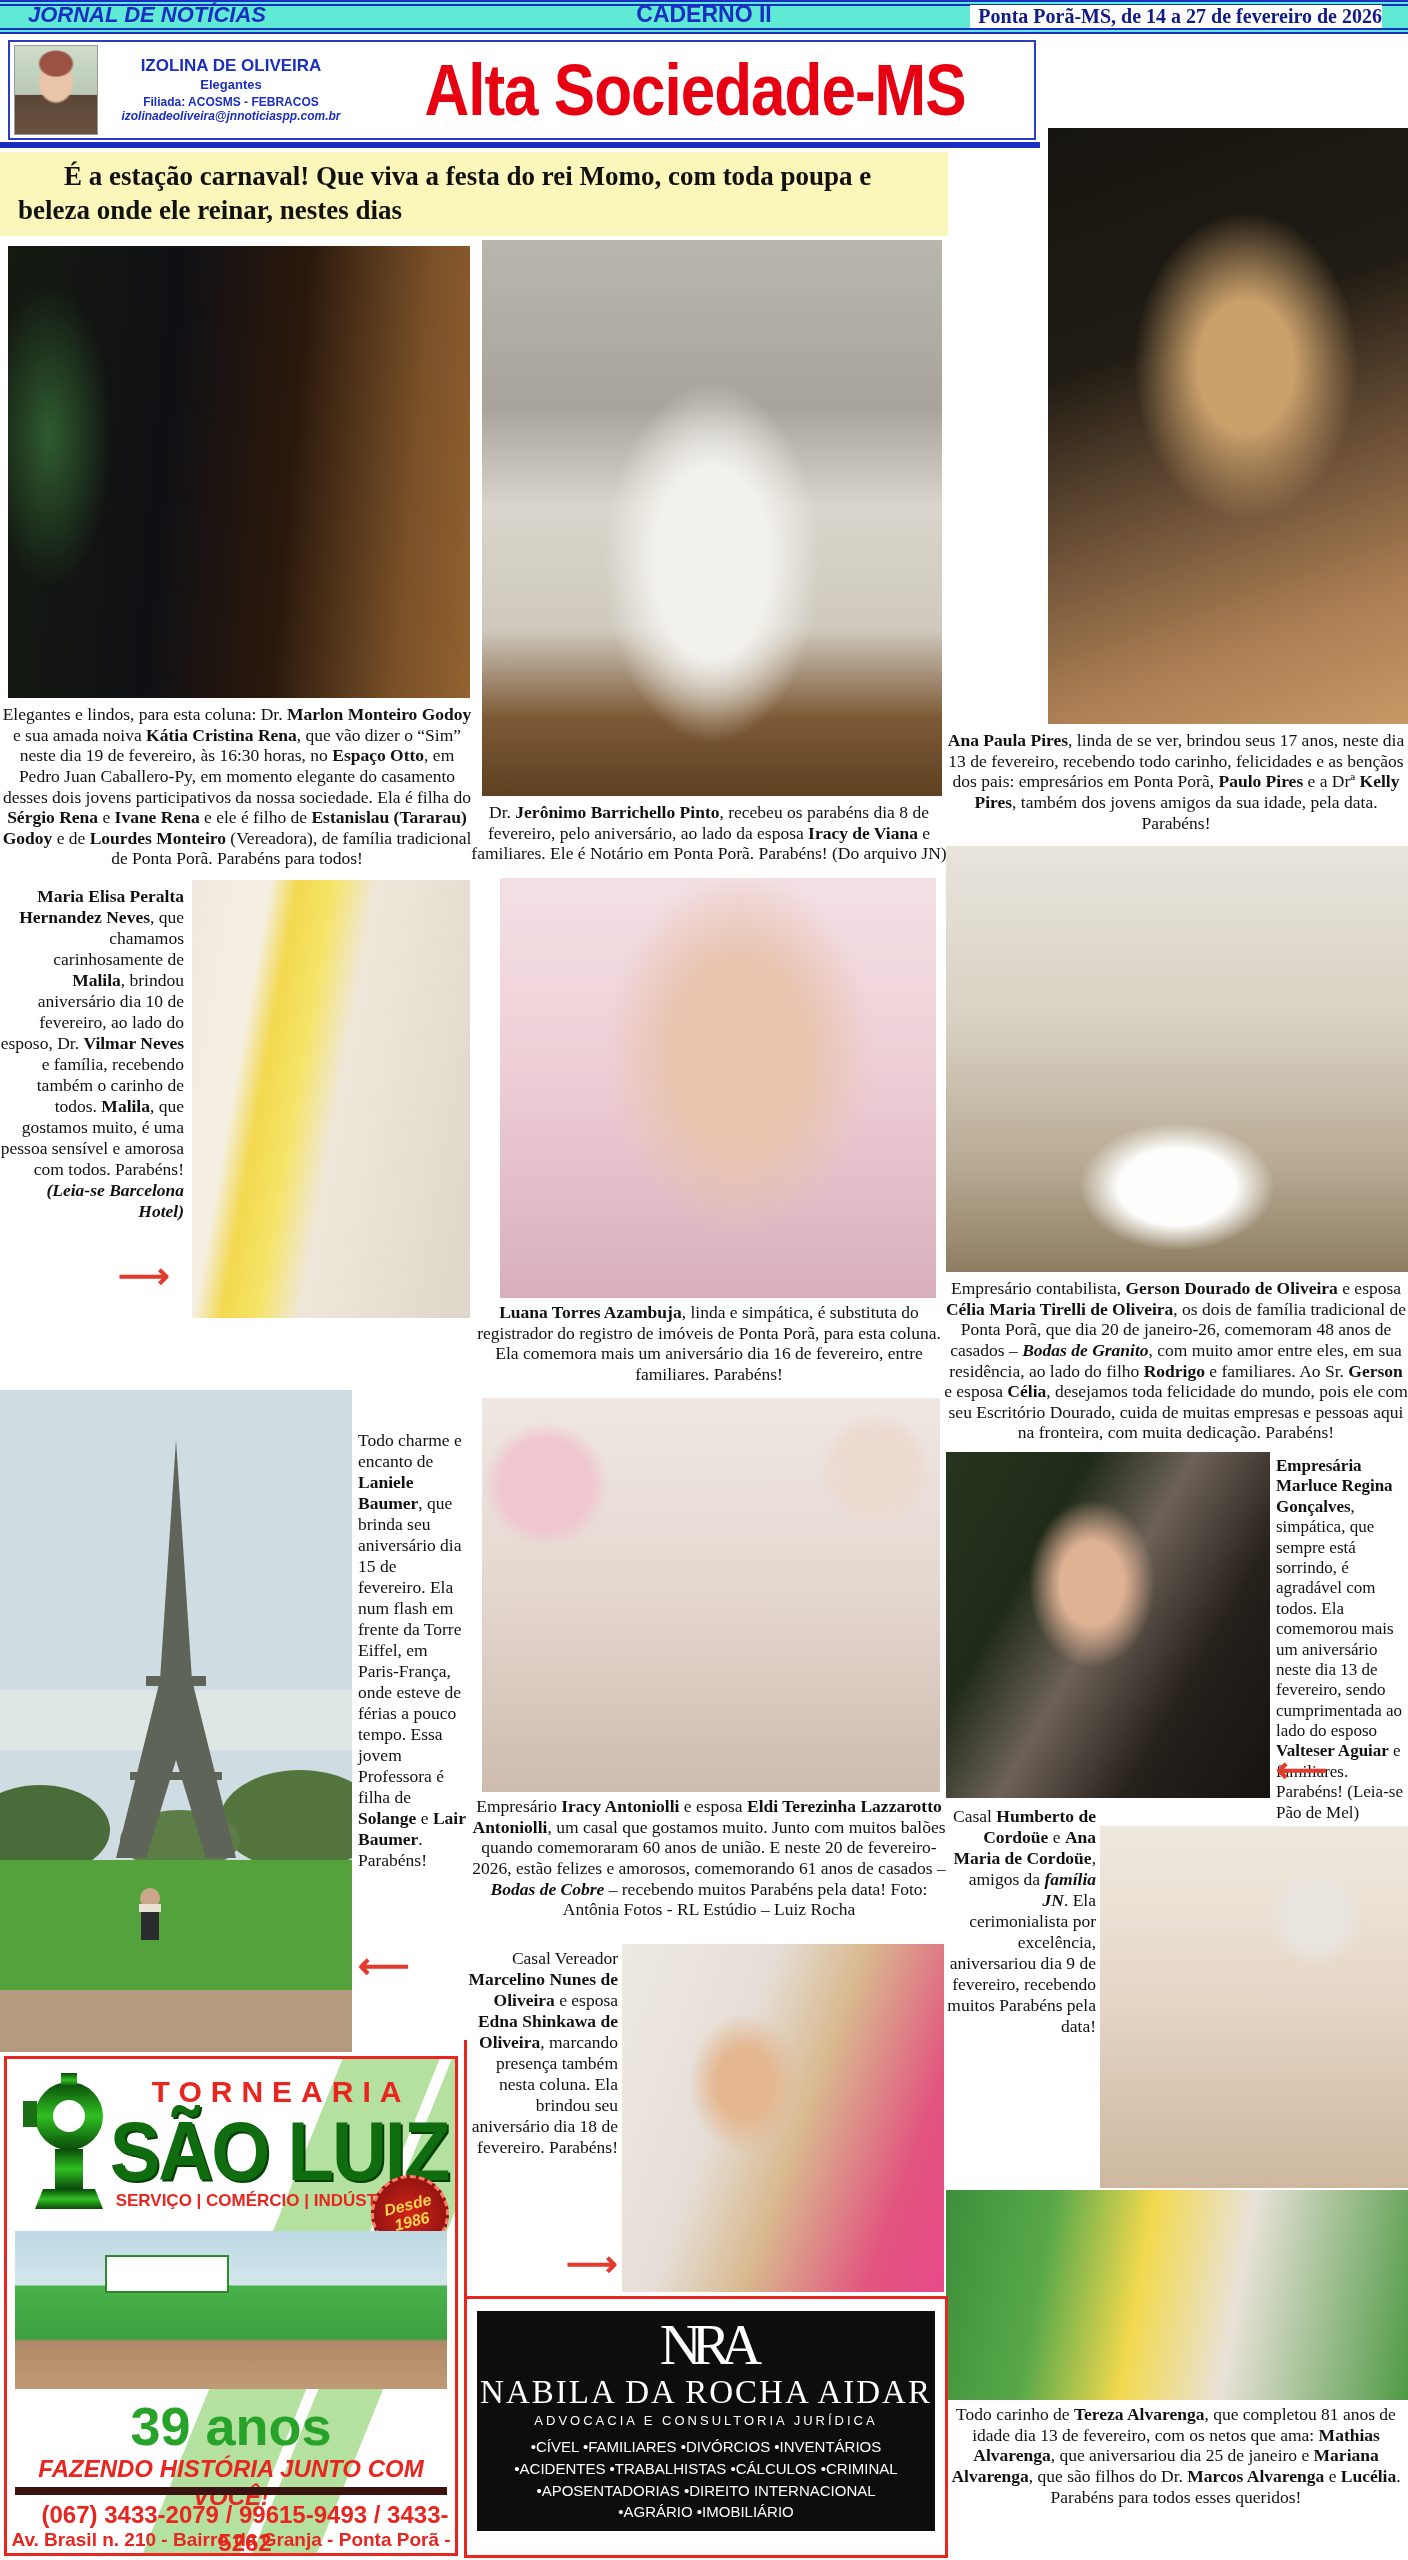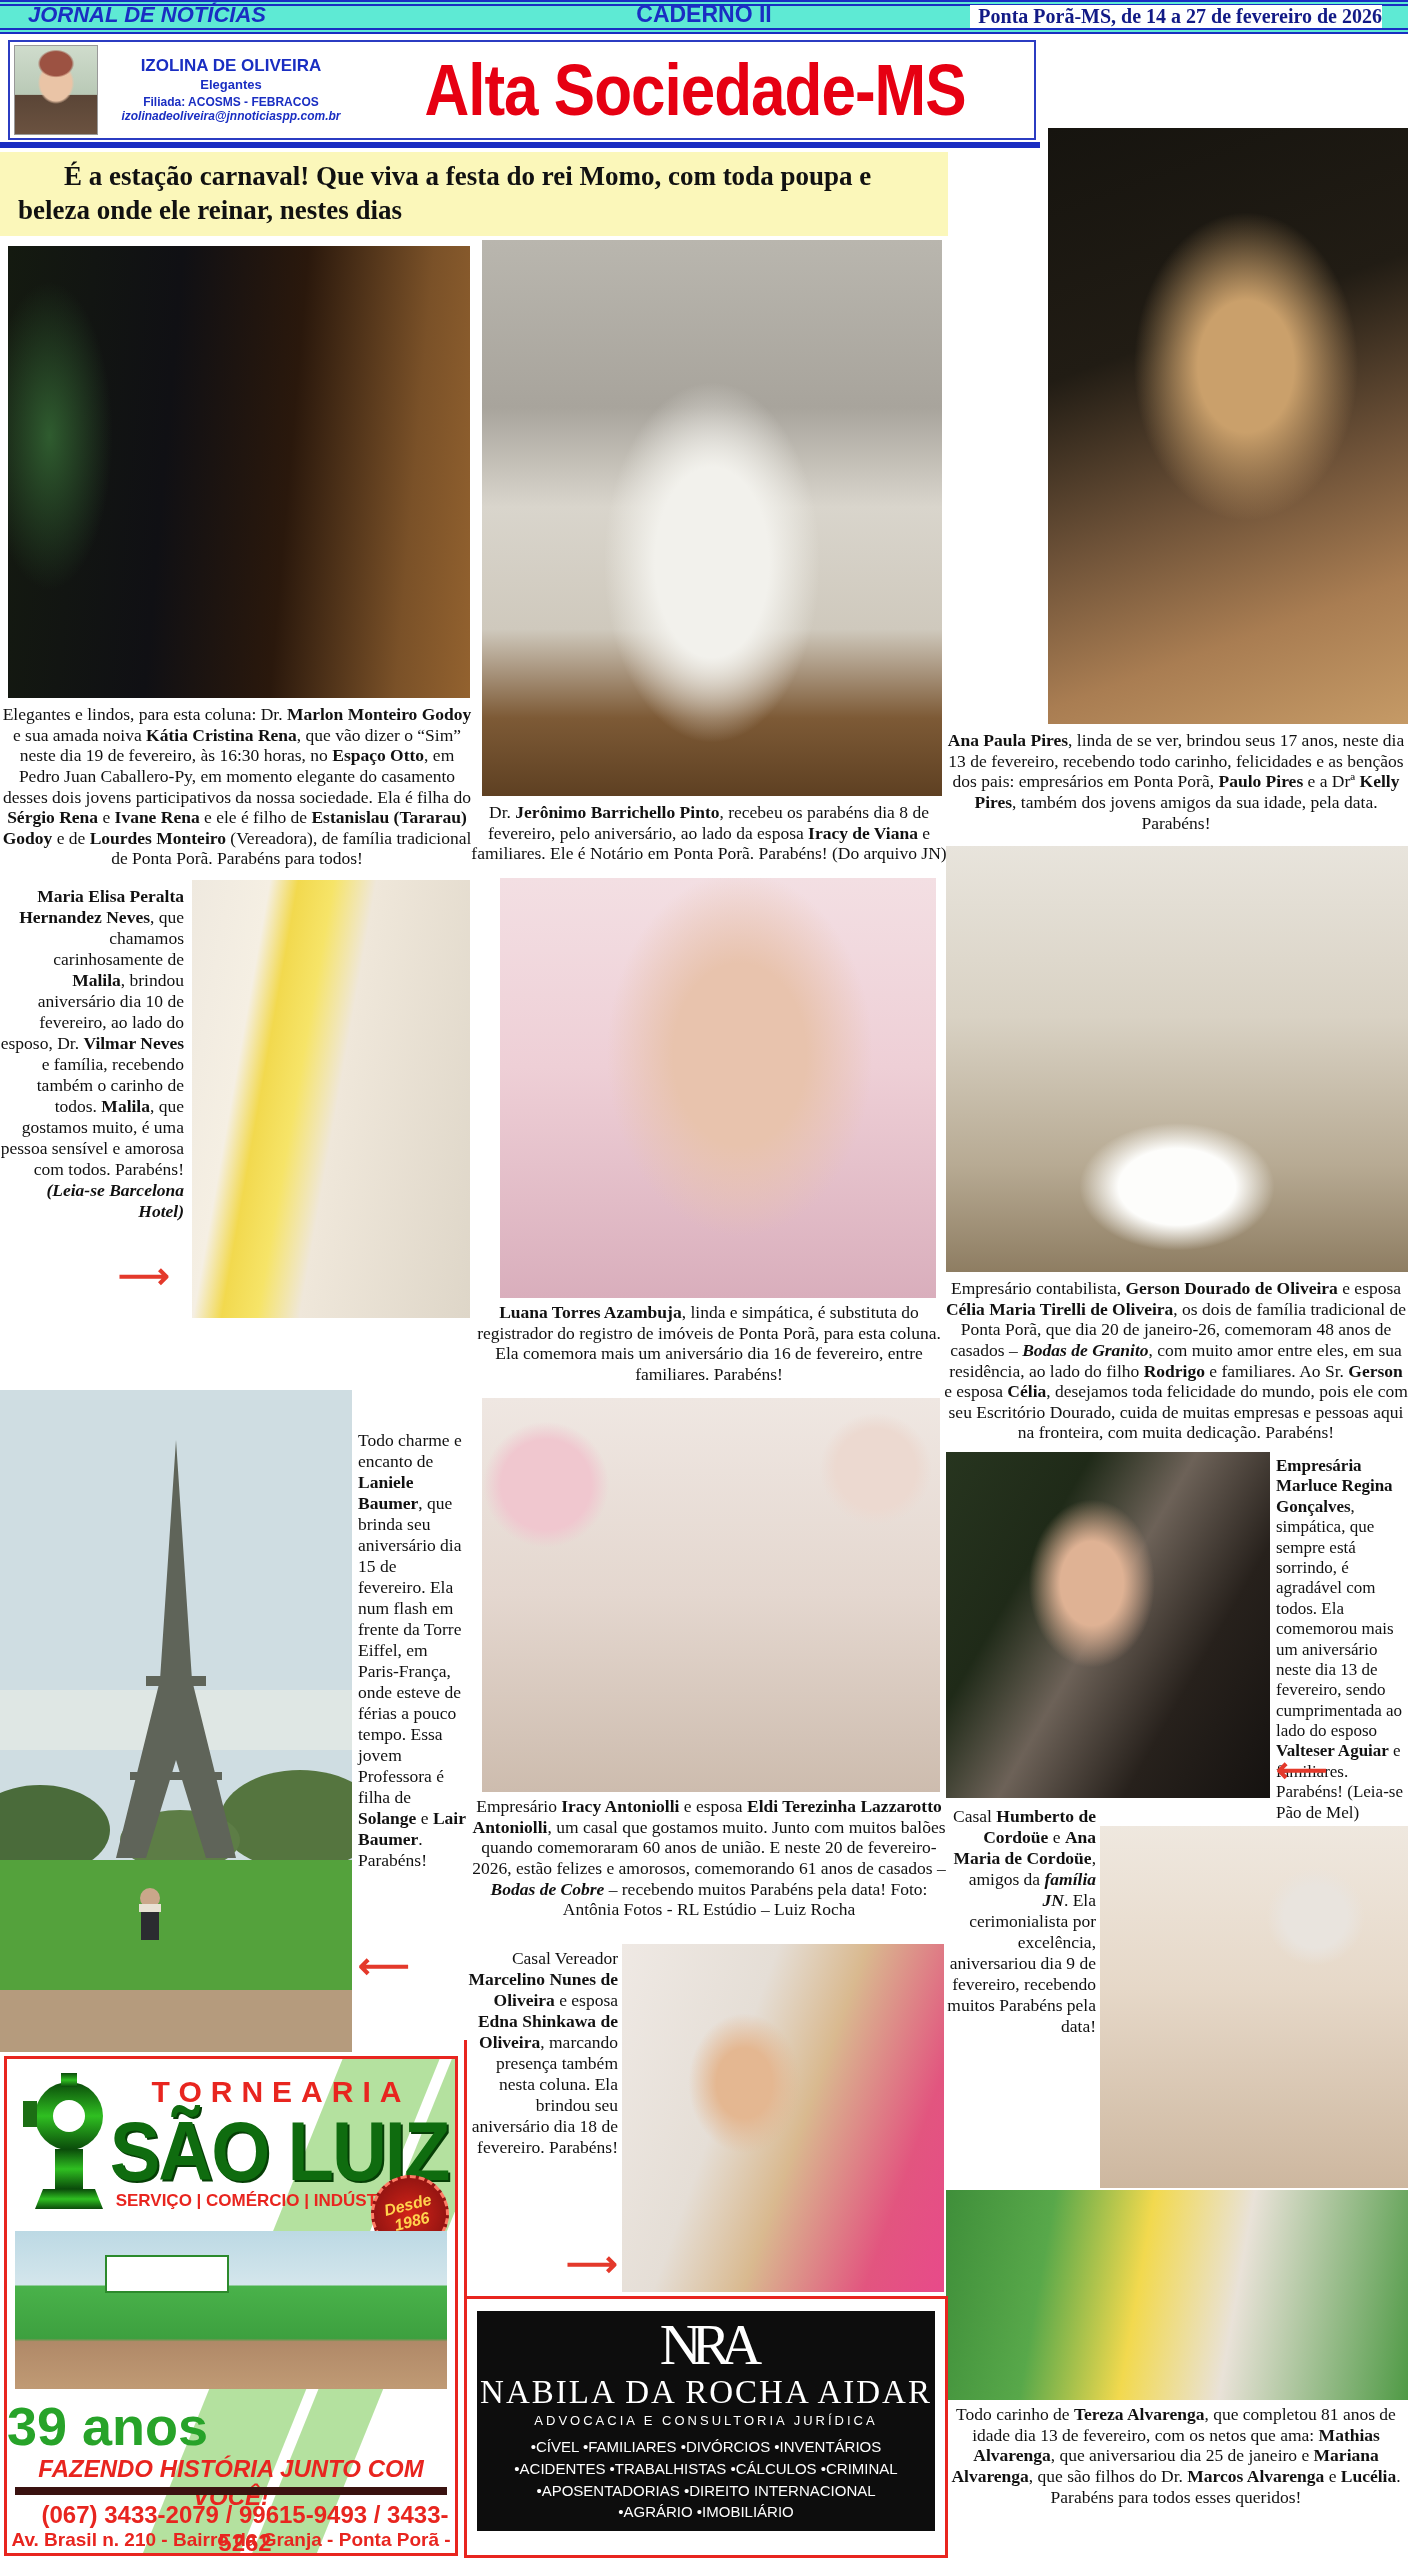--- a/index.html
+++ b/index.html
@@ -70,21 +70,21 @@
           text-shadow:2px 2px 0 #063f06;}
   .t-services{position:absolute;left:104px;top:132px;width:300px;text-align:center;color:#e8251f;
               font-weight:bold;font-size:17px;}
   .t-badge{position:absolute;right:6px;top:116px;width:78px;height:78px;border-radius:50%;
            background:radial-gradient(#d42318,#7c0f0f);border:3px dashed #ff7b64;box-sizing:border-box;
            color:#ffd34d;font-weight:bold;font-style:italic;font-size:16px;display:flex;align-items:center;
            justify-content:center;text-align:center;transform:rotate(-14deg);line-height:1.05;}
   .t-building{position:absolute;left:8px;top:172px;width:432px;height:158px;
     background:linear-gradient(180deg,#bcd9e4 0%,#d4e6ec 34%,#49b24a 35%,#3da03f 68%,#b08968 70%,#c09a74 100%);}
   .t-sign{position:absolute;left:90px;top:24px;width:120px;height:34px;background:#fff;border:2px solid #2c8a2c;}
-  .t-years{position:absolute;left:0;top:336px;width:100%;text-align:left;color:#27a329;
+  .t-years{position:absolute;left:0;top:336px;width:100%;text-align:center;color:#27a329;
            font-weight:900;font-size:54px;}
   .t-slogan{position:absolute;left:0;top:396px;width:100%;text-align:center;color:#e8251f;
             font-weight:900;font-style:italic;font-size:24px;}
   .t-bar{position:absolute;left:8px;top:428px;width:432px;height:8px;background:#3a1210;}
   .t-phones{position:absolute;left:0;top:442px;width:100%;text-align:center;color:#e8251f;font-weight:900;font-size:24px;padding-left:14px;}
   .t-address{position:absolute;left:0;top:470px;width:100%;text-align:center;color:#e8251f;font-weight:900;font-size:19px;}
   
   .red-spur{left:464px;top:2040px;width:3px;height:258px;background:#e8251f;}
   .nab-frame{left:464px;top:2296px;width:484px;height:262px;border:3px solid #e8251f;box-sizing:border-box;background:#fff;}
   .nab{position:absolute;left:10px;top:12px;width:458px;height:220px;background:#0d0d0d;color:#fff;text-align:center;overflow:hidden;}

